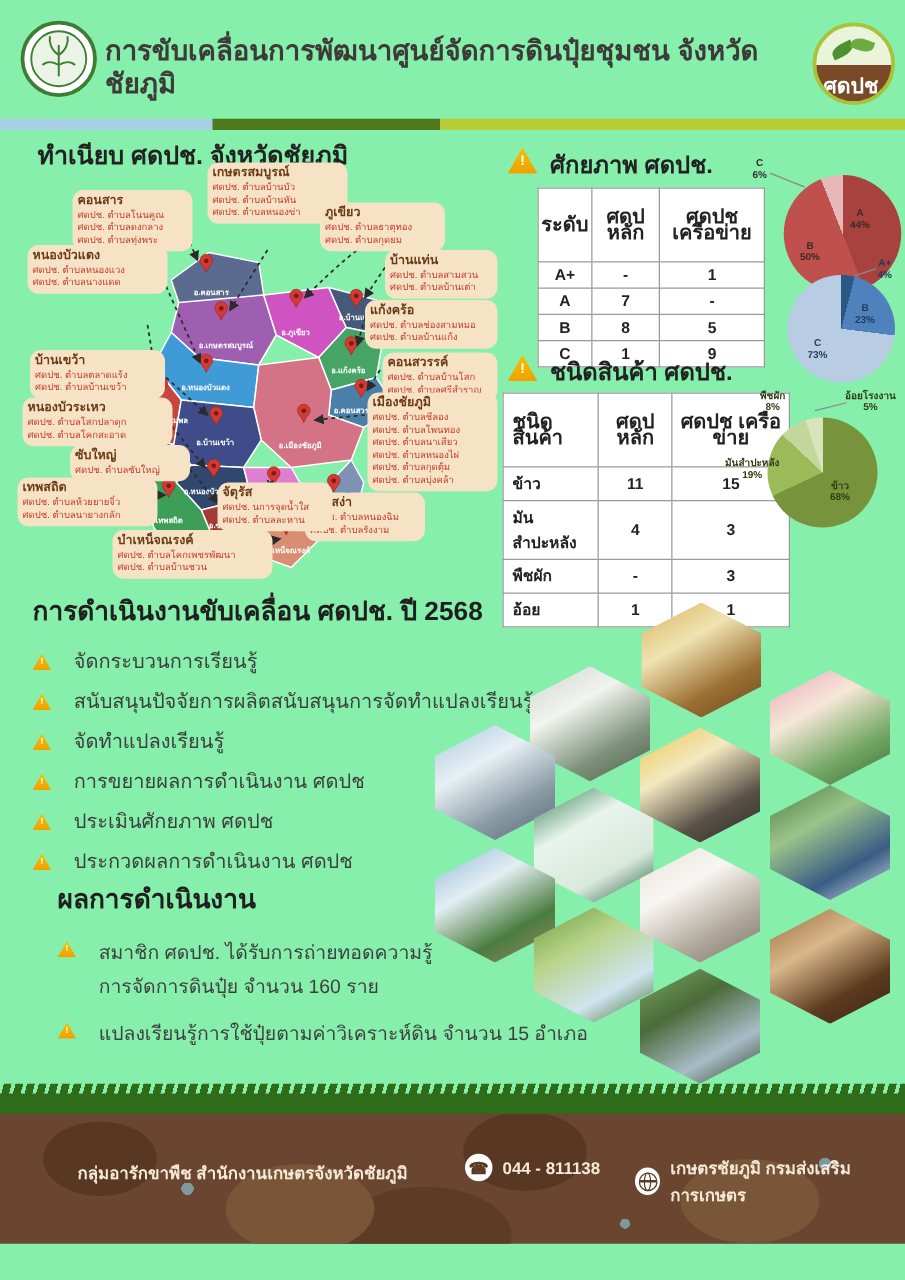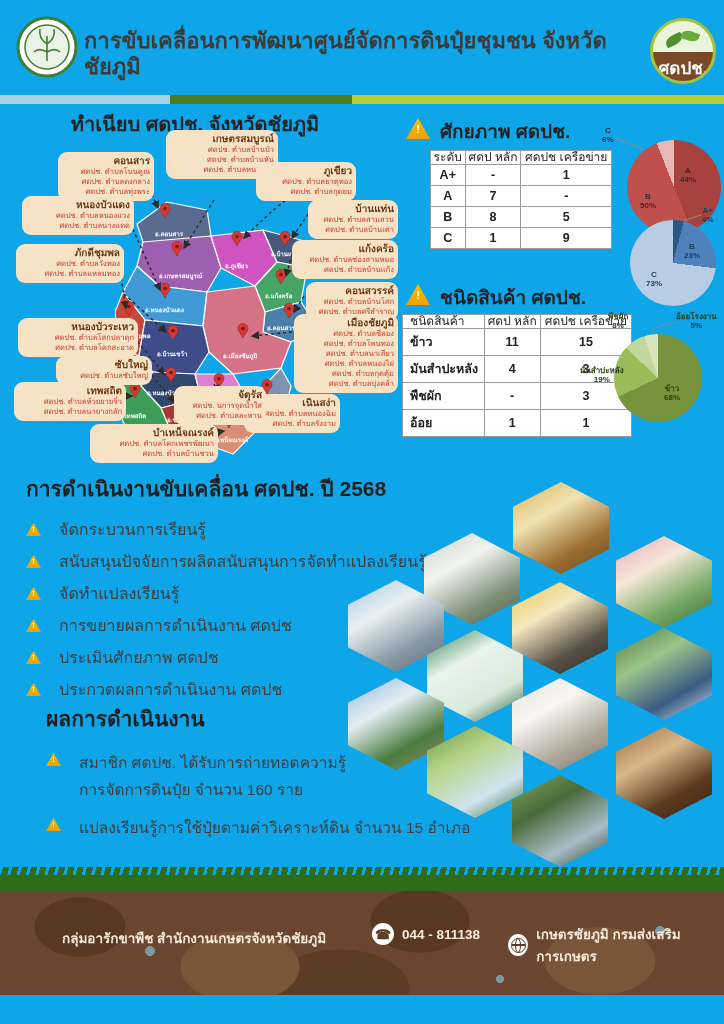--- a/index.html
+++ b/index.html
@@ -1,47 +1,47 @@
 <!DOCTYPE html>
 <html><head>
 <meta charset="utf-8">
 <style>
   html,body{margin:0;padding:0;background:#fff;}
-  .page{position:relative;width:724px;height:1024px;background:#0ea5e9;overflow:hidden;
+  .page{position:relative;width:724px;height:1024px;background:#86efac;overflow:hidden;
         font-family:"Liberation Sans",sans-serif;color:#333;}
   
   .header{position:absolute;left:0;top:0;width:724px;height:95px;}
   .seal{position:absolute;left:16px;top:16px;width:62px;height:62px;}
   .title{position:absolute;left:84px;top:28px;width:560px;font-size:22px;font-weight:bold;color:#3d3a38;line-height:1.2;}
   .badge{position:absolute;left:650px;top:18px;width:60px;height:60px;border-radius:50%;
          border:3px solid #a9c23a;background:linear-gradient(#eaf4da 0 52%,#7a4a28 52% 100%);overflow:hidden;}
   .badge .leaf{position:absolute;width:18px;height:10px;border-radius:60% 0 60% 0;background:#4e8f2f;}
   .badge .leaf.l1{left:12px;top:14px;transform:rotate(-25deg);}
   .badge .leaf.l2{left:28px;top:10px;transform:rotate(20deg);background:#6cab40;}
   .badge .btxt{position:absolute;left:0;right:0;top:33px;text-align:center;font-size:17px;font-weight:bold;color:#fff;}
   .bar{position:absolute;left:0;top:95px;width:724px;height:9px;display:flex;}
   .bar span{height:100%;}
   .bar .b1{width:170px;} .bar .b2{width:182px;} .bar .b3{flex:1;}
   
   .map-panel{position:absolute;left:0;top:104px;width:392px;height:378px;}
-  .map-title{position:absolute;left:30px;top:4px;width:330px;text-align:center;font-size:20px;font-weight:bold;color:#222;}
+  .map-title{position:absolute;left:30px;top:4px;width:330px;text-align:left;font-size:20px;font-weight:bold;color:#222;}
   .map-svg{position:absolute;left:115px;top:86px;}
   .arrows{position:absolute;left:0;top:0;pointer-events:none;}
-  .callout{position:absolute;background:#f6e2c4;border-radius:9px;padding:3px 4px 4px;text-align:right;}
+  .callout{position:absolute;background:#f6e2c4;border-radius:9px;padding:3px 4px 4px;text-align:left;}
   .co-title{font-size:10px;font-weight:bold;color:#6b3a16;line-height:12px;}
   .co-line{font-size:7.6px;color:#c43a2a;line-height:10px;white-space:nowrap;}
   
   .warn{position:absolute;display:flex;align-items:center;justify-content:center;
         background:linear-gradient(#f7c100,#f09f00);color:#fff;font-weight:bold;
         clip-path:polygon(50% 0,100% 100%,0 100%);}
   .warn.big{width:24px;height:21px;font-size:11px;}
   .stat-head{position:absolute;font-size:19px;font-weight:bold;color:#222;}
   table.stat{position:absolute;border-collapse:collapse;background:#fff;}
   table.stat th,table.stat td{border:1px solid #9a9a9a;text-align:center;color:#222;}
-  table.stat th{font-size:12px;font-weight:normal;padding:0 2px;line-height:13px;}
+  table.stat th{font-size:16px;font-weight:bold;padding:16px 2px;line-height:13px;}
   table.stat td{font-size:12.5px;font-weight:bold;padding:3px 2px;}
   #t2 td:first-child,#t2 th:first-child{text-align:left;padding-left:7px;}
   .pie-wrap{position:absolute;}
   .pie{position:absolute;border-radius:50%;}
   .plabel{position:absolute;font-size:8px;line-height:9px;color:#3a2a2a;text-align:center;font-weight:600;}
   .plabel.blue{color:#1f3a5c;} .plabel.green{color:#2f3d14;}
   .leader{position:absolute;height:1px;background:#8a8a8a;transform-origin:left center;}
   
   .sec-head{font-size:21px;font-weight:bold;color:#1f1f1f;margin:0 0 14px 0;}
   .activities{position:absolute;left:26px;top:472px;width:460px;}
@@ -250,24 +250,24 @@
     <div class="callout" style="left:244px;top:290px;width:88px">
       <div class="co-title">เนินสง่า</div>
       <div class="co-line">ศดปช. ตำบลหนองฉิม</div>
       <div class="co-line">ศดปช. ตำบลรังงาม</div>
     </div>
     <div class="callout" style="left:22px;top:92px;width:104px">
       <div class="co-title">หนองบัวแดง</div>
       <div class="co-line">ศดปช. ตำบลหนองแวง</div>
       <div class="co-line">ศดปช. ตำบลนางแดด</div>
     </div>
-    <div class="callout" style="left:16px;top:140px;width:100px">
-      <div class="co-title">ภักดีชุมพล</div>
-      <div class="co-line">ศดปช. ตำบลวังทอง</div>
-      <div class="co-line">ศดปช. ตำบลแหลมทอง</div>
+    <div class="callout" style="left:24px;top:176px;width:100px">
+      <div class="co-title">บ้านเขว้า</div>
+      <div class="co-line">ศดปช. ตำบลตลาดแร้ง</div>
+      <div class="co-line">ศดปช. ตำบลบ้านเขว้า</div>
     </div>
     <div class="callout" style="left:18px;top:214px;width:112px">
       <div class="co-title">หนองบัวระเหว</div>
       <div class="co-line">ศดปช. ตำบลโสกปลาดุก</div>
       <div class="co-line">ศดปช. ตำบลโคกสะอาด</div>
     </div>
     <div class="callout" style="left:56px;top:252px;width:88px">
       <div class="co-title">ซับใหญ่</div>
       <div class="co-line">ศดปช. ตำบลซับใหญ่</div>
     </div>

